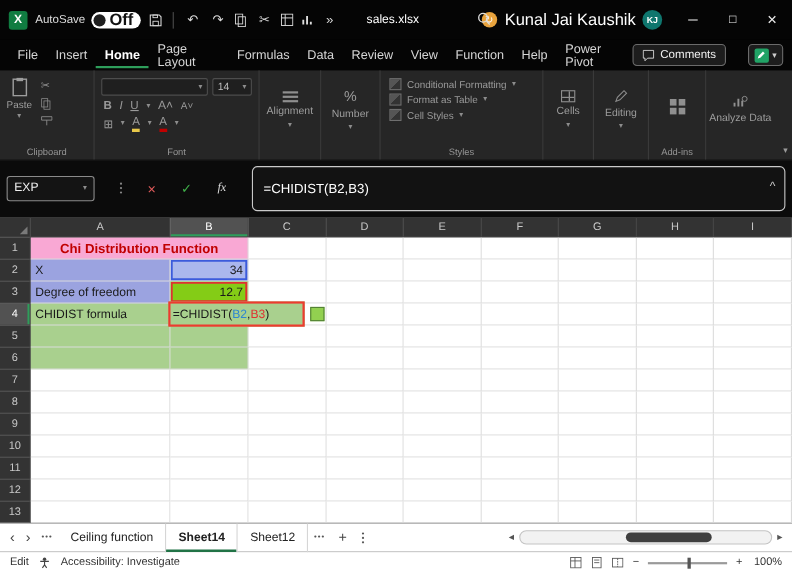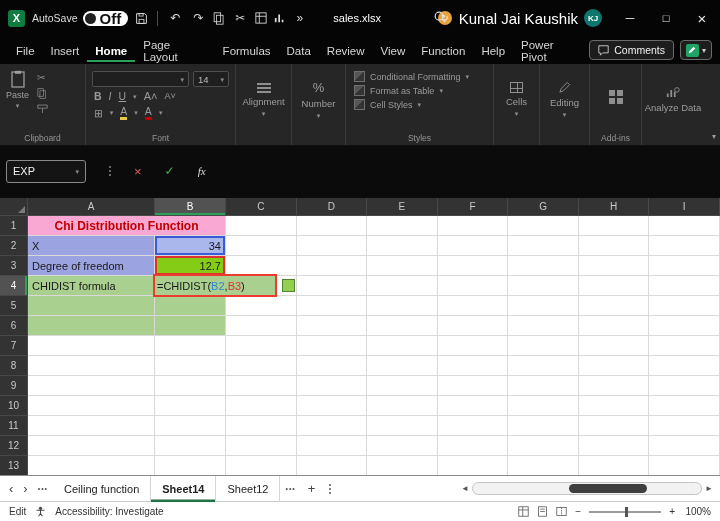--- a/index.html
+++ b/index.html
@@ -22,21 +22,21 @@
   .sync-ic { width:14px; height:14px; border-radius:50%; background:#E8A33D; color:#fff; font-size:9px; display:flex; align-items:center; justify-content:center; margin-right:7px; }
   .user-name { font-size:15px; color:#fff; margin-right:6px; }
   .avatar { width:18px; height:18px; border-radius:50%; background:#0f766e; color:#fff; font-size:8px; font-weight:bold; display:flex; align-items:center; justify-content:center; margin-right:10px; }
   .winctl { width:36px; height:36px; display:flex; align-items:center; justify-content:center; color:#eee; font-size:12px; }
   .winctl.max { font-size:11px; }
   .winctl.close { font-size:15px; }
   
   .menubar { height:28px; background:#050505; display:flex; align-items:center; padding:0 8px; color:#d6d6d6; font-size:11.5px; }
   .menu-item { padding:7px 8px 5px 8px; }
   .menu-item.active { color:#fff; font-weight:bold; border-bottom:2.5px solid #2E9E5B; padding-bottom:2.5px; }
-  .mb-right { margin-left:auto; display:flex; gap:6px; }
+  .mb-right { margin-left:auto; display:flex; gap:20px; }
   .pill { display:flex; align-items:center; gap:5px; border:1px solid #6b6b6b; border-radius:4px; background:#1d1d1d; color:#f0f0f0; font-size:10.5px; padding:2px 8px; height:20px; }
   .edit-pill { display:flex; align-items:center; gap:3px; border:1px solid #6b6b6b; border-radius:4px; background:#1d1d1d; padding:2px 5px; height:20px; color:#ccc; font-size:8px; }
   .green-sq { width:13px; height:13px; background:#21A366; border-radius:2px; display:flex; align-items:center; justify-content:center; }
   
   .ribbon { position:relative; height:82px; background:#262626; display:flex; color:#a8a8a8; border-bottom:1px solid #111; }
   .rgroup { position:relative; border-right:1px solid #3a3a3a; height:100%; flex:0 0 auto; }
   .rfooter { position:absolute; bottom:2px; left:0; width:100%; text-align:center; font-size:8.5px; color:#969696; }
   .bigbtn { display:flex; flex-direction:column; align-items:center; justify-content:center; gap:3px; font-size:9.5px; color:#9d9d9d; height:100%; padding-bottom:10px; }
   .chev { font-size:7px; color:#8d8d8d; line-height:1; }
   .clip-wrap { display:flex; padding:6px 4px 0 6px; gap:8px; }
@@ -350,20 +350,24 @@
     <span class="chev">▾</span>
   </div>
   <span class="fb-dots">
       <i></i>
       <i></i>
       <i></i>
     </span>
   <span class="fb-x">×</span>
   <span class="fb-ck">✓</span>
   <span class="fb-fx">fx</span>
+  <div class="formula-input">
+    <span>=CHIDIST(B2,B3)</span>
+    <span class="fb-caret">^</span>
+  </div>
 </div>
 
 <div class="sheet" id="sheet">
     <div class="hd corner">
       <div class="corner-tri"></div>
     </div>
     <div class="hd colhd">A</div>
     <div class="hd colhd sel">B</div>
     <div class="hd colhd">C</div>
     <div class="hd colhd">D</div>

